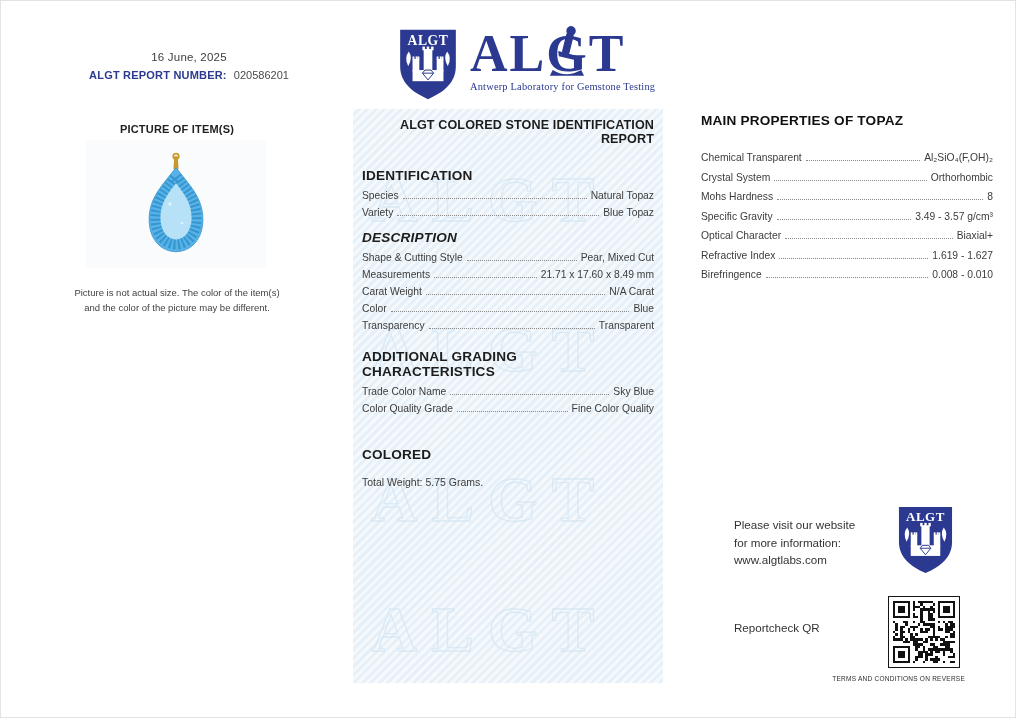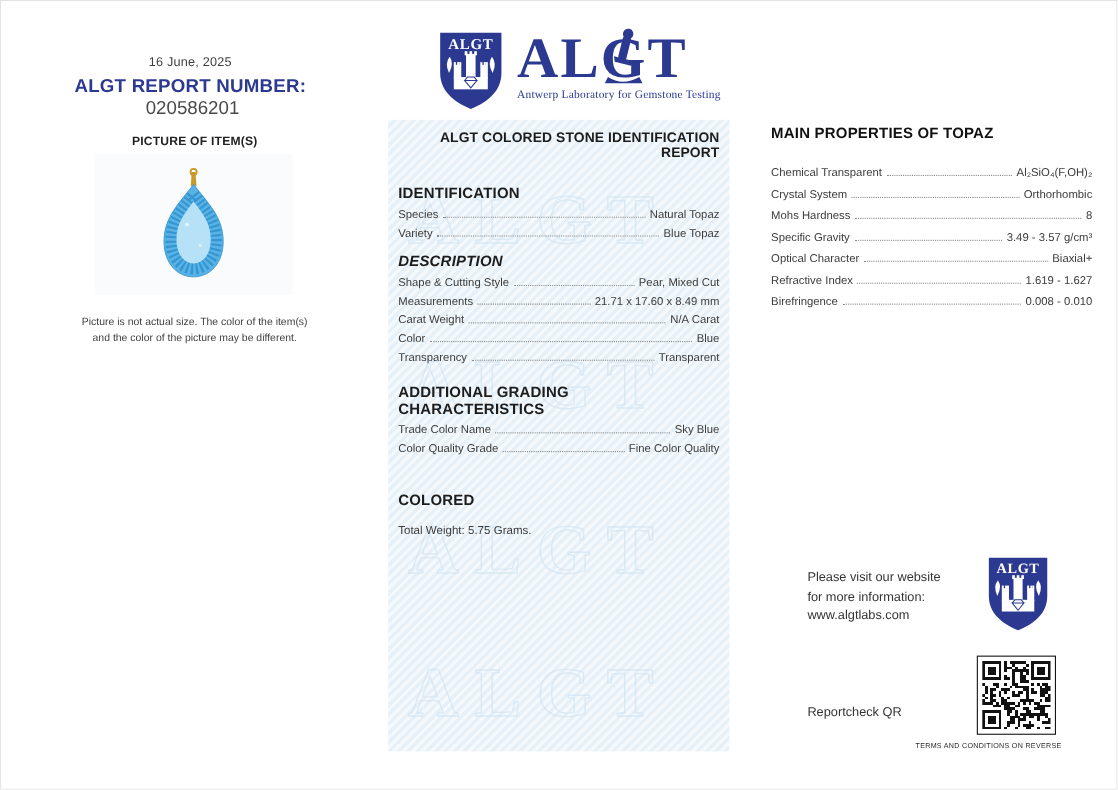--- a/index.html
+++ b/index.html
@@ -8,23 +8,23 @@
     --wm:#d3e5f2;
     --ink:#1c1c1c;
     --body:#3c3c3c;
   }
   *{margin:0;padding:0;box-sizing:border-box;}
   html,body{background:#fff;}
   body{font-family:"Liberation Sans",sans-serif;color:var(--body);}
   #page{position:relative;width:1016px;height:718px;background:#fff;border:1px solid #e3e3e3;overflow:hidden;}
 
   
-  .meta{position:absolute;left:36px;top:50px;width:272px;text-align:center;}
+  .meta{position:absolute;left:52px;top:50px;width:272px;text-align:center;}
   .meta .date{font-size:11.5px;color:#3d3d3d;margin-bottom:6px;letter-spacing:.2px;}
-  .meta .repline{font-size:17px;text-align:center;}
+  .meta .repline{font-size:11px;text-align:center;}
   .meta .repline .lbl{color:var(--navy);font-weight:bold;letter-spacing:.2px;}
   .meta .repline .num{color:#4a4a4a;margin-left:4px;}
 
   .logo{position:absolute;left:396px;top:27px;display:flex;align-items:flex-start;}
   .logo .shield-slot{width:62px;height:73px;flex:none;}
   .logo .txt{margin-left:11px;padding-top:2px;}
   .brand{position:relative;font-family:"Liberation Serif",serif;font-weight:bold;color:var(--navy);
          font-size:52px;line-height:48px;letter-spacing:2px;}
   .scope{position:absolute;left:77px;top:-7px;width:38px;height:56px;}
   .subtitle{font-family:"Liberation Serif",serif;color:var(--navy);font-size:10.4px;margin-top:3px;letter-spacing:.2px;}
@@ -60,21 +60,21 @@
   .total-weight{margin-top:14px;font-size:10.5px;color:var(--body);}
 
   
   .props{position:absolute;left:700px;top:112px;width:292px;}
   .props-h{text-align:left;font-size:13.6px;font-weight:bold;color:#111;letter-spacing:.2px;}
   .props .rows{margin-top:20px;}
   .props .row{line-height:19.5px;font-size:10.3px;}
 
   .website{position:absolute;left:733px;top:515px;width:165px;font-size:11.6px;color:#333;line-height:17.5px;}
   .shield-small{position:absolute;left:895px;top:504px;width:59px;height:70px;}
-  .reportcheck{position:absolute;left:733px;top:620px;font-size:11.6px;color:#333;margin-top:20px;}
+  .reportcheck{position:absolute;left:733px;top:620px;font-size:11.6px;color:#333;}
   .qr-box{position:absolute;left:887px;top:595px;width:72px;height:72px;background:#fff;
           border:1.5px solid #151515;padding:4px;}
   .qr-box svg{display:block;width:100%;height:100%;}
   .terms{position:absolute;right:50px;top:674px;width:300px;text-align:right;
          font-size:6.5px;color:#2e2e2e;letter-spacing:.25px;}
 </style>
 </head>
 <body>
 
 <div id="page">

